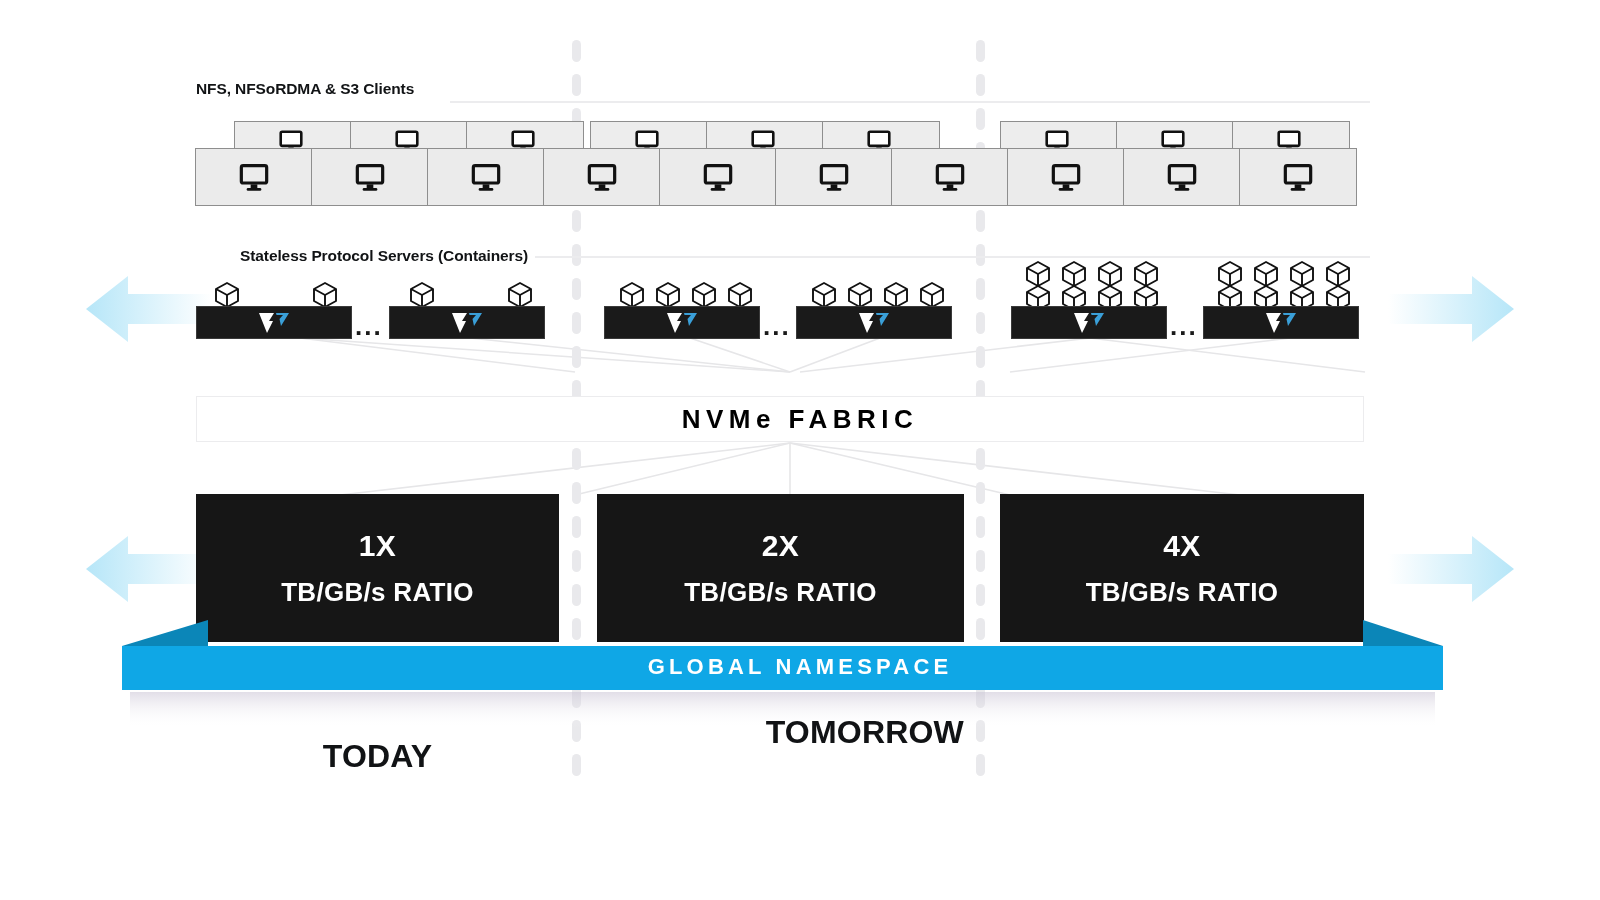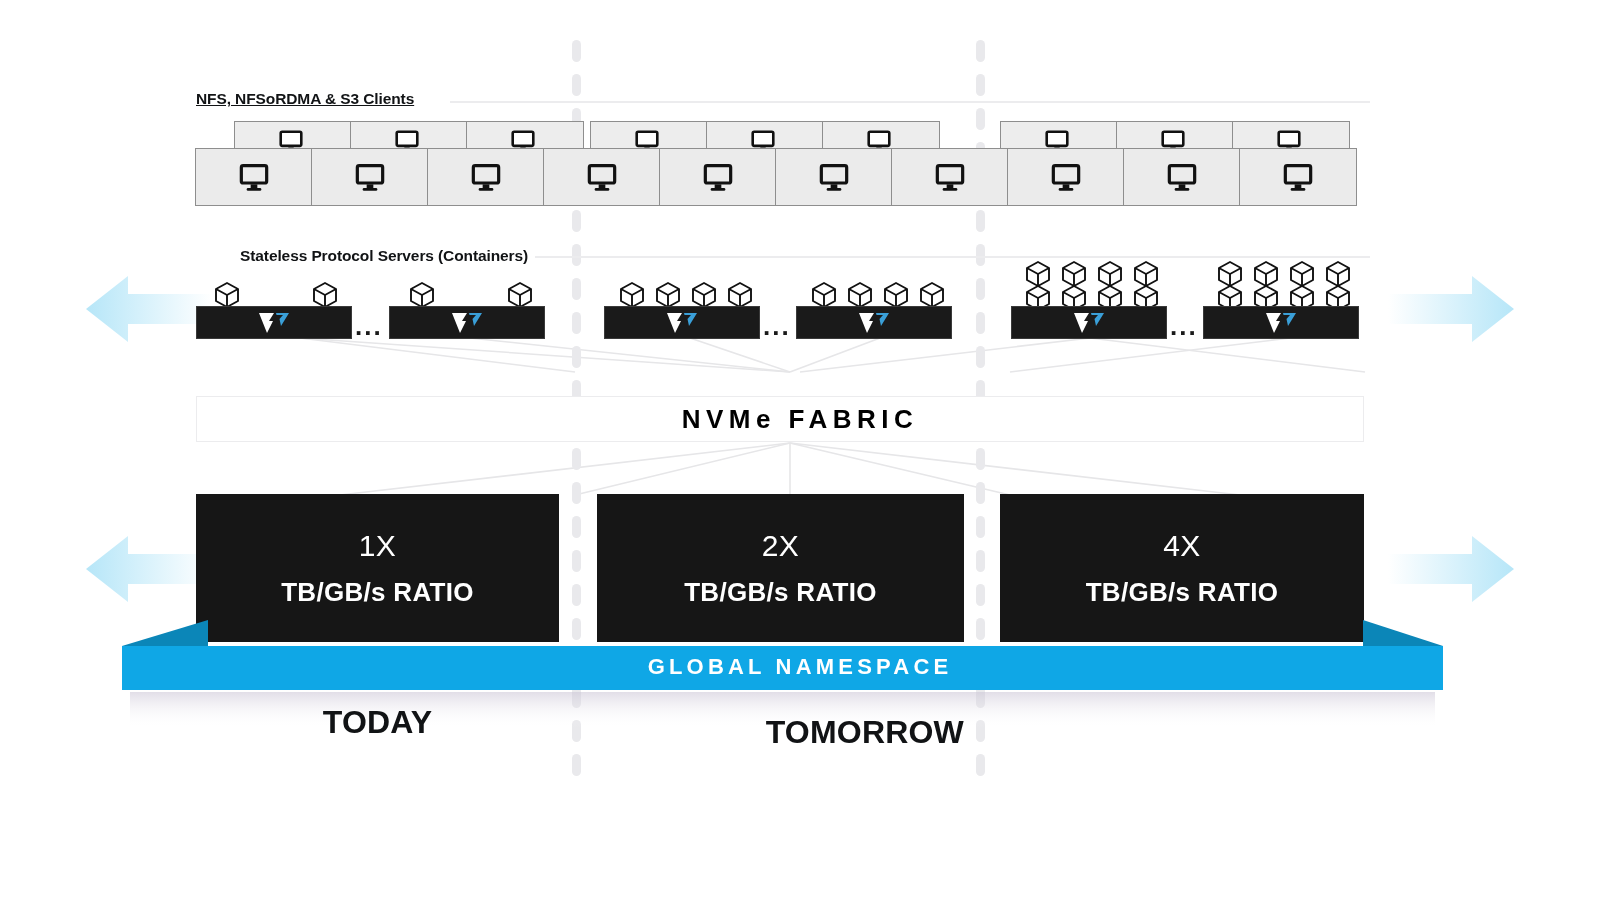--- a/index.html
+++ b/index.html
@@ -63,21 +63,21 @@
     font-size:26px; font-weight:700; color:#000000; letter-spacing:5.5px;
   }
 
   
   .store {
     position:absolute; background:#161616;
     display:flex; flex-direction:column; align-items:center;
     justify-content:center; gap:14px;
   }
   .store .big {
-    color:#fff; font-size:30px; font-weight:400; letter-spacing:0.5px;
+    color:#fff; font-size:30px; font-weight:700; letter-spacing:0.5px;
   }
   .store .sub {
     color:#fff; font-size:26px; font-weight:800; letter-spacing:0.3px;
   }
 
   
   .slab-front {
     position:absolute; background:#0fa7e6;
   }
   .slab-text {
@@ -187,21 +187,21 @@
       <span class="dash" style="top: 476px;"></span>
       <span class="dash" style="top: 510px;"></span>
       <span class="dash" style="top: 544px;"></span>
       <span class="dash" style="top: 578px;"></span>
       <span class="dash" style="top: 612px;"></span>
       <span class="dash" style="top: 646px;"></span>
       <span class="dash" style="top: 680px;"></span>
       <span class="dash" style="top: 714px;"></span>
     </div>
 
-  <div class="sec-label" style="left:196px; top:90px;text-decoration:underline;">NFS, NFSoRDMA &amp; S3 Clients</div>
+  <div class="sec-label" style="left:196px; top:80px;">NFS, NFSoRDMA &amp; S3 Clients</div>
   <div class="sec-rule" style="left:450px; top:101px; width:920px;"></div>
 
   <div class="client back" style="left:234px; top:121px; width:118px; height:72px;"></div>
   <div class="client back" style="left:350px; top:121px; width:118px; height:72px;"></div>
   <div class="client back" style="left:466px; top:121px; width:118px; height:72px;"></div>
   <div class="client back" style="left:590px; top:121px; width:118px; height:72px;"></div>
   <div class="client back" style="left:706px; top:121px; width:118px; height:72px;"></div>
   <div class="client back" style="left:822px; top:121px; width:118px; height:72px;"></div>
   <div class="client back" style="left:1000px; top:121px; width:118px; height:72px;"></div>
   <div class="client back" style="left:1116px; top:121px; width:118px; height:72px;"></div>
@@ -511,16 +511,16 @@
 
     <path d="M12 26 L98 26 L98 0 Z" fill="#0b86b8"></path>
 
     <path d="M1253 0 L1253 26 L1333 26 Z" fill="#0b86b8"></path>
 
     <path d="M98 0 L1253 0 L1253 26 L98 26 Z" fill="#0b86b8" opacity="0"></path>
   </svg>
   <div class="slab-front" style="left:122px; top:646px; width:1321px; height:44px;"></div>
   <div class="slab-text" style="left:0; top:654px;">GLOBAL NAMESPACE</div>
 
-  <div class="era" style="left:196px; top:704px; width:363px;">TODAY</div>
+  <div class="era" style="left:196px; top:738px; width:363px;">TODAY</div>
   <div class="era" style="left:597px; top:714px; width:367px;text-align:right;">TOMORROW</div>
 
 </div>
 
 </body></html>

